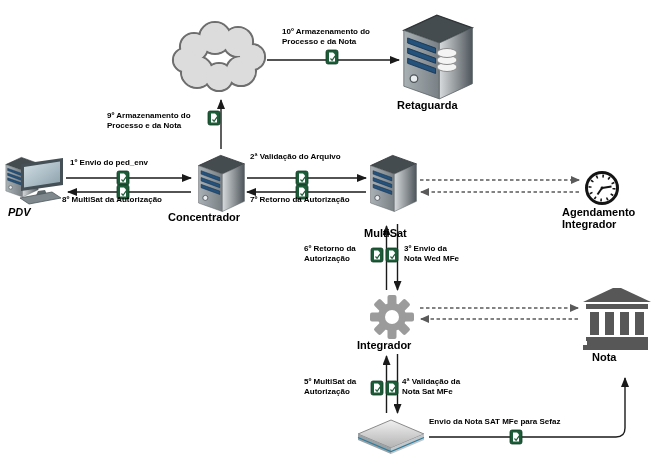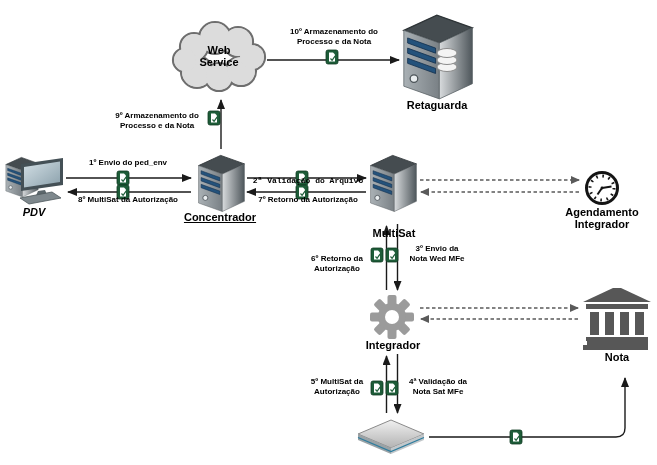--- a/index.html
+++ b/index.html
@@ -1,20 +1,20 @@
 <!DOCTYPE html>
 <html><head>
 <meta charset="utf-8">
 <title>Diagram</title>
 <style>
   html,body{margin:0;padding:0;background:#fff;}
   .stage{position:relative;width:657px;height:465px;background:#fff;
          font-family:"Liberation Sans",sans-serif;overflow:hidden;}
   .layer{position:absolute;left:0;top:0;}
-  .lbl{position:absolute;text-align:center;white-space:pre-line;color:#000;}
+  .lbl{position:absolute;text-align:left;white-space:pre-line;color:#000;}
   .nlabel{font-size:11px;font-weight:700;line-height:1.1;}
   .elabel{font-size:8px;font-weight:700;line-height:1.25;}
 </style>
 </head>
 <body>
 
 <div class="stage">
 
   <svg class="layer" width="657" height="465" viewBox="0 0 657 465" xmlns="http://www.w3.org/2000/svg" xmlns:xlink="http://www.w3.org/1999/xlink">
     <defs>
@@ -179,41 +179,40 @@
       <use href="#sym-doc" xlink:href="#sym-doc" x="326" y="50"></use>
       <use href="#sym-doc" xlink:href="#sym-doc" x="371" y="248"></use>
       <use href="#sym-doc" xlink:href="#sym-doc" x="386" y="248"></use>
       <use href="#sym-doc" xlink:href="#sym-doc" x="371" y="381"></use>
       <use href="#sym-doc" xlink:href="#sym-doc" x="386" y="381"></use>
       <use href="#sym-doc" xlink:href="#sym-doc" x="510" y="430"></use>
     </g>
   </svg>
 
   <div class="lbl nlabel" style="left:8px;top:206px;width:52px;font-style:italic;">PDV</div>
-  <div class="lbl nlabel" style="left:174px;top:211px;width:92px;text-decoration:underline;">Concentrador</div>
-  <div class="lbl nlabel" style="left:189px;top:44px;width:60px;">Web
-Service</div>
+  <div class="lbl nlabel" style="left:168px;top:211px;width:92px;">Concentrador</div>
   <div class="lbl nlabel" style="left:397px;top:99px;width:80px;">Retaguarda</div>
   <div class="lbl nlabel" style="left:364px;top:227px;width:60px;">MultiSat</div>
   <div class="lbl nlabel" style="left:562px;top:206px;width:80px;">Agendamento
 Integrador</div>
   <div class="lbl nlabel" style="left:357px;top:339px;width:72px;">Integrador</div>
   <div class="lbl nlabel" style="left:592px;top:351px;width:50px;">Nota</div>
   <div class="lbl nlabel" style="left:366px;top:464px;width:50px;">Sat MFe</div>
 
   <div class="lbl elabel" style="left:70px;top:158px;width:116px;">1º Envio do ped_env</div>
   <div class="lbl elabel" style="left:62px;top:195px;width:132px;">8º MultiSat da Autorização</div>
-  <div class="lbl elabel" style="left:250px;top:176px;width:116px;font-family:Liberation Mono, monospace;">2ª Validação do Arquivo</div>
+  <div class="lbl elabel" style="left:250px;top:152px;width:116px;">2ª Validação do Arquivo</div>
   <div class="lbl elabel" style="left:250px;top:195px;width:116px;">7º Retorno da Autorização</div>
   <div class="lbl elabel" style="left:107px;top:111px;width:100px;">9º Armazenamento do
 Processo e da Nota</div>
   <div class="lbl elabel" style="left:282px;top:27px;width:104px;">10º Armazenamento do
 Processo e da Nota</div>
-  <div class="lbl elabel" style="left:304px;top:254px;width:66px;">6º Retorno da
+  <div class="lbl elabel" style="left:304px;top:244px;width:66px;">6º Retorno da
 Autorização</div>
   <div class="lbl elabel" style="left:404px;top:244px;width:66px;">3º Envio da
 Nota Wed MFe</div>
   <div class="lbl elabel" style="left:304px;top:377px;width:66px;">5º MultiSat da
 Autorização</div>
   <div class="lbl elabel" style="left:402px;top:377px;width:72px;">4ª Validação da
 Nota Sat MFe</div>
+  <div class="lbl elabel" style="left:429px;top:417px;width:182px;">Envio da Nota SAT MFe para Sefaz</div>
 
 </div>
 
 </body></html>

